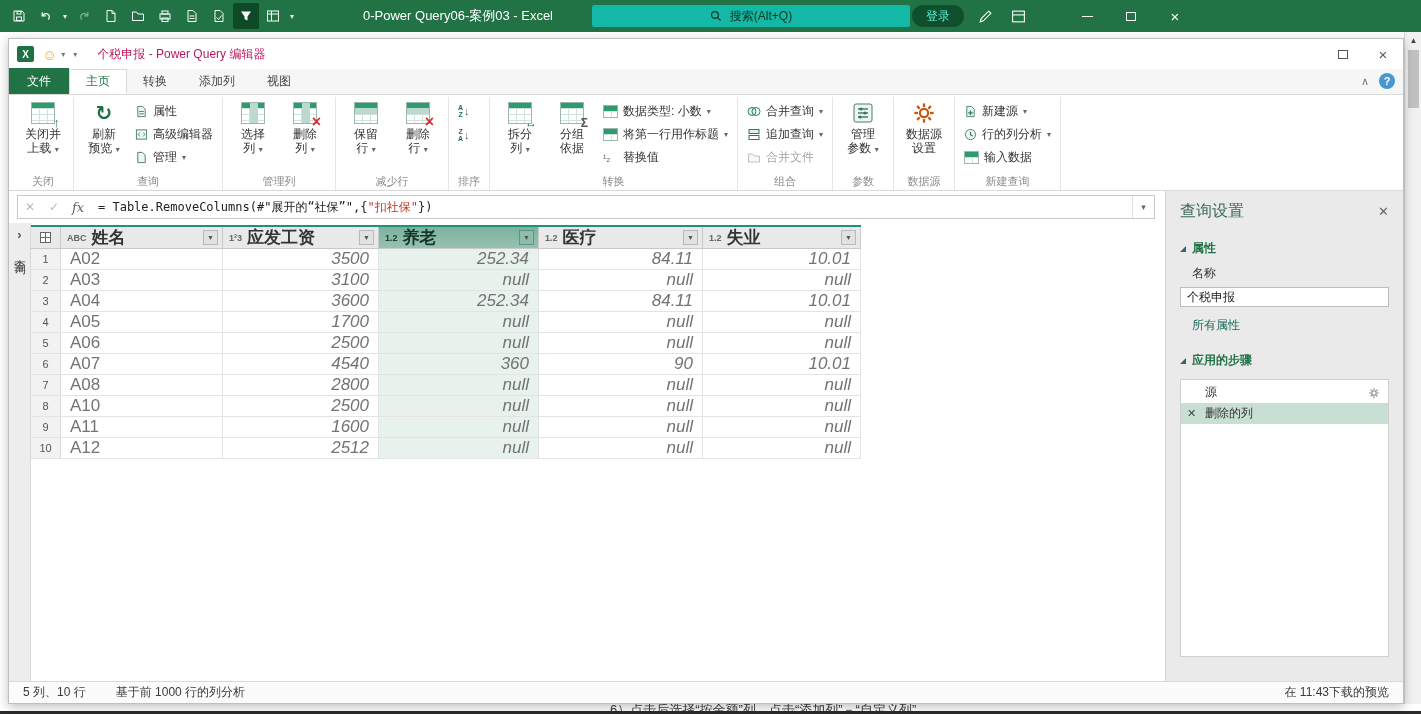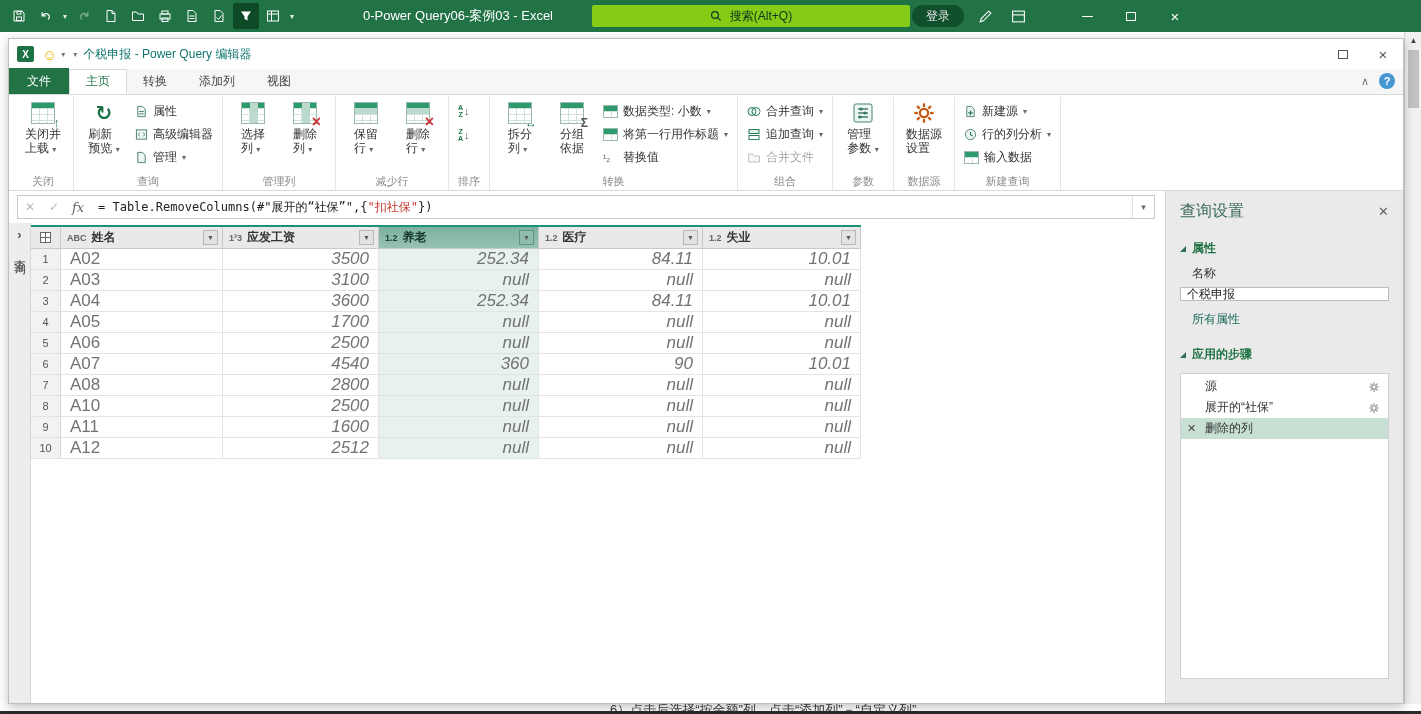--- a/index.html
+++ b/index.html
@@ -9,25 +9,25 @@
 
   
   .xl-titlebar{position:absolute;left:0;top:0;width:1421px;height:32px;background:#217346;
                display:flex;align-items:center;color:#fff}
   .qat{display:flex;align-items:center;gap:1px;padding-left:6px}
   .qbtn{width:26px;height:26px;display:flex;align-items:center;justify-content:center}
   .qbtn.dim{opacity:.45}
   .qbtn.active{background:#0E4A28;border-radius:2px}
   .qcaret{font-size:8px;color:#dfeee6;width:10px;text-align:center}
   .xl-title{margin-left:66px;font-size:13px;color:#fff;white-space:nowrap}
-  .xl-search{position:absolute;left:592px;top:5px;width:318px;height:22px;background:#84cc16;
+  .xl-search{position:absolute;left:592px;top:5px;width:318px;height:22px;background:#14b8a6;
              border-radius:2px;display:flex;align-items:center;justify-content:center;gap:8px;
              color:#10331f;font-size:12px}
   .signin{position:absolute;left:912px;top:5px;height:22px;padding:0 14px;background:#0f4f2c;
-          color:#e5e5e5;display:flex;align-items:center;font-size:12px;border-radius:11px}
+          color:#5eead4;display:flex;align-items:center;font-size:12px;border-radius:11px}
   .xl-right-ics{position:absolute;left:978px;top:0;height:32px;display:flex;align-items:center;gap:18px}
   .winbtns{position:absolute;left:1065px;top:0;height:32px;display:flex}
   .winbtn{width:44px;height:32px;display:flex;align-items:center;justify-content:center;color:#fff}
   .mindash{width:11px;height:1px;background:#fff}
   .maxbox{width:10px;height:9px;border:1px solid #fff}
   .closex{font-size:15px;line-height:1}
 
   
   .xl-edge{position:absolute;left:1404px;top:32px;width:17px;height:672px;background:#f1f1f1;border-left:1px solid #d6d6d6}
   .xl-edge .sb-up{width:17px;height:16px;display:flex;align-items:center;justify-content:center;font-size:8px;color:#444}
@@ -40,21 +40,21 @@
 
   
   .pq{position:absolute;left:8px;top:38px;width:1396px;height:666px;background:#fff;
       border:1px solid #bfbfbf;box-shadow:0 3px 10px rgba(0,0,0,.25);display:flex;flex-direction:column}
 
   .pq-titlebar{height:30px;display:flex;align-items:center;padding:0 0 0 8px;background:#fff;flex:0 0 auto}
   .pq-appicon{width:17px;height:16px;background:#1e7145;border-radius:2px;color:#fff;font-weight:bold;
               font-size:10px;display:flex;align-items:center;justify-content:center}
   .pq-smiley{color:#f2b600;font-size:15px;margin-left:8px;line-height:1}
   .pq-caret{font-size:8px;color:#777;margin:0 4px}
-  .pq-title{margin-left:2px;color:#0f766e;font-size:12px}
+  .pq-title{margin-left:16px;color:#be185d;font-size:12px}
   .pq-winbtns{margin-left:auto;display:flex}
   .pq-winbtn{width:40px;height:30px;display:flex;align-items:center;justify-content:center;color:#555}
   .pq-maxbox{width:10px;height:9px;border:1px solid #555}
   .pq-closex{font-size:15px}
 
   
   .pq-tabs{height:26px;background:#f6f6f6;display:flex;align-items:flex-end;border-bottom:1px solid #d9d9d9;flex:0 0 auto;position:relative}
   .tab-file{height:26px;padding:0 18px;background:#217346;color:#fff;display:flex;align-items:center;font-size:12px}
   .tab{height:25px;padding:0 16px;display:flex;align-items:center;font-size:12px;color:#444}
   .tab.active{background:#fff;border:1px solid #d9d9d9;border-bottom:1px solid #fff;color:#217346}
@@ -63,21 +63,21 @@
   .help-ic{width:16px;height:16px;border-radius:50%;background:#4596d1;color:#fff;font-size:11px;font-weight:bold;
            display:flex;align-items:center;justify-content:center}
 
   
   .ribbon{height:96px;background:#fff;border-bottom:1px solid #d9d9d9;display:flex;align-items:stretch;
           padding:2px 4px 0;flex:0 0 auto}
   .rgroup{display:flex;flex-direction:column;padding:0 5px;border-right:1px solid #e6e6e6}
   .ritems{flex:1;display:flex;align-items:flex-start;gap:2px;padding-top:3px}
   .rlabel{height:16px;font-size:11px;color:#8a8a8a;text-align:center;white-space:nowrap;padding:0 4px}
   .bigbtn{display:flex;flex-direction:column;align-items:center;min-width:50px;padding:2px 3px;gap:3px}
-  .bigbtn .lblwrap{font-size:12px;line-height:1.2;text-align:left;color:#333}
+  .bigbtn .lblwrap{font-size:12px;line-height:1.2;text-align:center;color:#333}
   .lbl{white-space:pre-line}
   .caret{font-size:8px;color:#666}
   .sbcol{display:flex;flex-direction:column;gap:1px}
   .smallbtn{display:flex;align-items:center;gap:5px;height:22px;font-size:12px;padding:0 4px;white-space:nowrap;color:#333}
   .smallbtn.disabled{opacity:.45}
 
   
   .tbl-ic{width:24px;height:22px;border:1px solid #9ab8ac;position:relative;background:
       linear-gradient(#2e9b6f 0 5px,rgba(0,0,0,0) 5px),
       repeating-linear-gradient(to right,rgba(0,0,0,0) 0 7px,#cfe3da 7px 8px),
@@ -126,21 +126,21 @@
   .grid{display:inline-block}
   .g-head{display:flex;border-top:2px solid #1f9178}
   .g-corner{width:30px;height:22px;background:#e9e9e9;border-right:1px solid #c9c9c9;border-bottom:1px solid #c9c9c9;
             display:flex;align-items:center;justify-content:center}
   .corner-ic{width:11px;height:11px;border:1px solid #666;background:
       linear-gradient(#666,#666) 50% 0/1px 100% no-repeat,
       linear-gradient(#666,#666) 0 50%/100% 1px no-repeat,#fff}
   .g-h{height:22px;background:#e9e9e9;border-right:1px solid #c9c9c9;border-bottom:1px solid #c9c9c9;
        display:flex;align-items:center;padding:0 4px 0 6px;font-weight:bold;color:#333}
   .g-h .ctype{font-size:9px;color:#666;margin-right:5px;font-weight:bold}
-  .g-h .cname{font-size:12px}
+  .g-h .cname{font-size:17px}
   .g-h .fbtn{margin-left:auto;width:15px;height:15px;background:#e2e2e2;border:1px solid #b9b9b9;
              font-size:7px;color:#555;display:flex;align-items:center;justify-content:center;font-weight:normal}
   .g-h.selh{background:linear-gradient(#7db19e,#96c2b2);color:#15352a}
   .g-h.selh .ctype{color:#1d4034}
   .g-h.selh .fbtn{background:#8fbcab;border-color:#5f9482}
   .c1{width:162px}.c2{width:156px}.c3{width:160px}.c4{width:164px}.c5{width:158px}
   .g-row{display:flex;height:21px}
   .g-n{width:30px;background:#f2f2f2;border-right:1px solid #d9d9d9;border-bottom:1px solid #e3e3e3;
        color:#555;display:flex;align-items:center;justify-content:center;font-size:11px}
   .g-c{border-right:1px solid #e3e3e3;border-bottom:1px solid #e3e3e3;display:flex;align-items:center;
@@ -151,21 +151,21 @@
 
   
   .settings{width:238px;background:#eaeaea;border-left:1px solid #d4d4d4;display:flex;flex-direction:column;
             padding:10px 14px 14px;flex:0 0 auto}
   .s-titlerow{display:flex;align-items:center;margin-bottom:12px}
   .s-title{font-size:16px;color:#3c6a5c}
   .s-close{margin-left:auto;color:#666;font-size:13px}
   .s-sec{display:flex;align-items:center;gap:6px;color:#217346;font-weight:bold;font-size:12px;margin:6px 0}
   .tri{width:0;height:0;border-bottom:6px solid #2f6b5c;border-left:6px solid transparent}
   .s-name-label{color:#333;margin:2px 0 5px;padding-left:12px}
-  .name-input{width:100%;height:14px;border:1px solid #bdbdbd;background:#fff;font-size:12px;padding:0 6px;
+  .name-input{width:100%;height:20px;border:1px solid #bdbdbd;background:#fff;font-size:12px;padding:0 6px;
               font-family:inherit;color:#222}
   .all-props{color:#17695a;margin:10px 0 12px;padding-left:12px}
   .steps{background:#fff;border:1px solid #d0d0d0;flex:1;margin-top:4px;margin-bottom:10px;overflow:hidden;padding-top:2px}
   .step{height:21px;display:flex;align-items:center;padding:0 8px 0 24px;position:relative;color:#333}
   .step .stepx{position:absolute;left:6px;font-size:11px;color:#444}
   .step .gearwrap{margin-left:auto;display:flex;align-items:center}
   .step.selected{background:#c7e0d3}
 
   
   .statusbar{height:22px;border-top:1px solid #d9d9d9;background:#fbfbfb;display:flex;align-items:center;
@@ -706,39 +706,27 @@
                   <line x1="1.5" y1="8" x2="3.8" y2="8"></line>
                   <line x1="12.2" y1="8" x2="14.5" y2="8"></line>
                   <line x1="3.4" y1="3.4" x2="5" y2="5"></line>
                   <line x1="11" y1="11" x2="12.6" y2="12.6"></line>
                   <line x1="12.6" y1="3.4" x2="11" y2="5"></line>
                   <line x1="3.4" y1="12.6" x2="5" y2="11"></line>
                 </g>
               </svg>
             </span>
         </div>
-        <div class="step">
-          <span>展开的“社保”</span>
-          <span class="gearwrap">
-              <svg width="12" height="12" viewBox="0 0 16 16">
-                <circle cx="8" cy="8" r="3" fill="none" stroke="#8a8a8a" stroke-width="1.5"></circle>
-                <g stroke="#8a8a8a" stroke-width="1.6">
-                  <line x1="8" y1="1.5" x2="8" y2="3.8"></line>
-                  <line x1="8" y1="12.2" x2="8" y2="14.5"></line>
-                  <line x1="1.5" y1="8" x2="3.8" y2="8"></line>
-                  <line x1="12.2" y1="8" x2="14.5" y2="8"></line>
-                  <line x1="3.4" y1="3.4" x2="5" y2="5"></line>
-                  <line x1="11" y1="11" x2="12.6" y2="12.6"></line>
-                  <line x1="12.6" y1="3.4" x2="11" y2="5"></line>
-                  <line x1="3.4" y1="12.6" x2="5" y2="11"></line>
-                </g>
-              </svg>
-            </span>
-        </div>
         <div class="step selected">
           <span class="stepx">✕</span>
           <span>删除的列</span>
         </div>
       </div>
     </div>
   </div>
 
+  <div class="statusbar">
+    <span>5 列、10 行</span>
+    <span class="gap"></span>
+    <span>基于前 1000 行的列分析</span>
+    <span class="right">在 11:43下载的预览</span>
+  </div>
 </div>
 
 </body></html>

